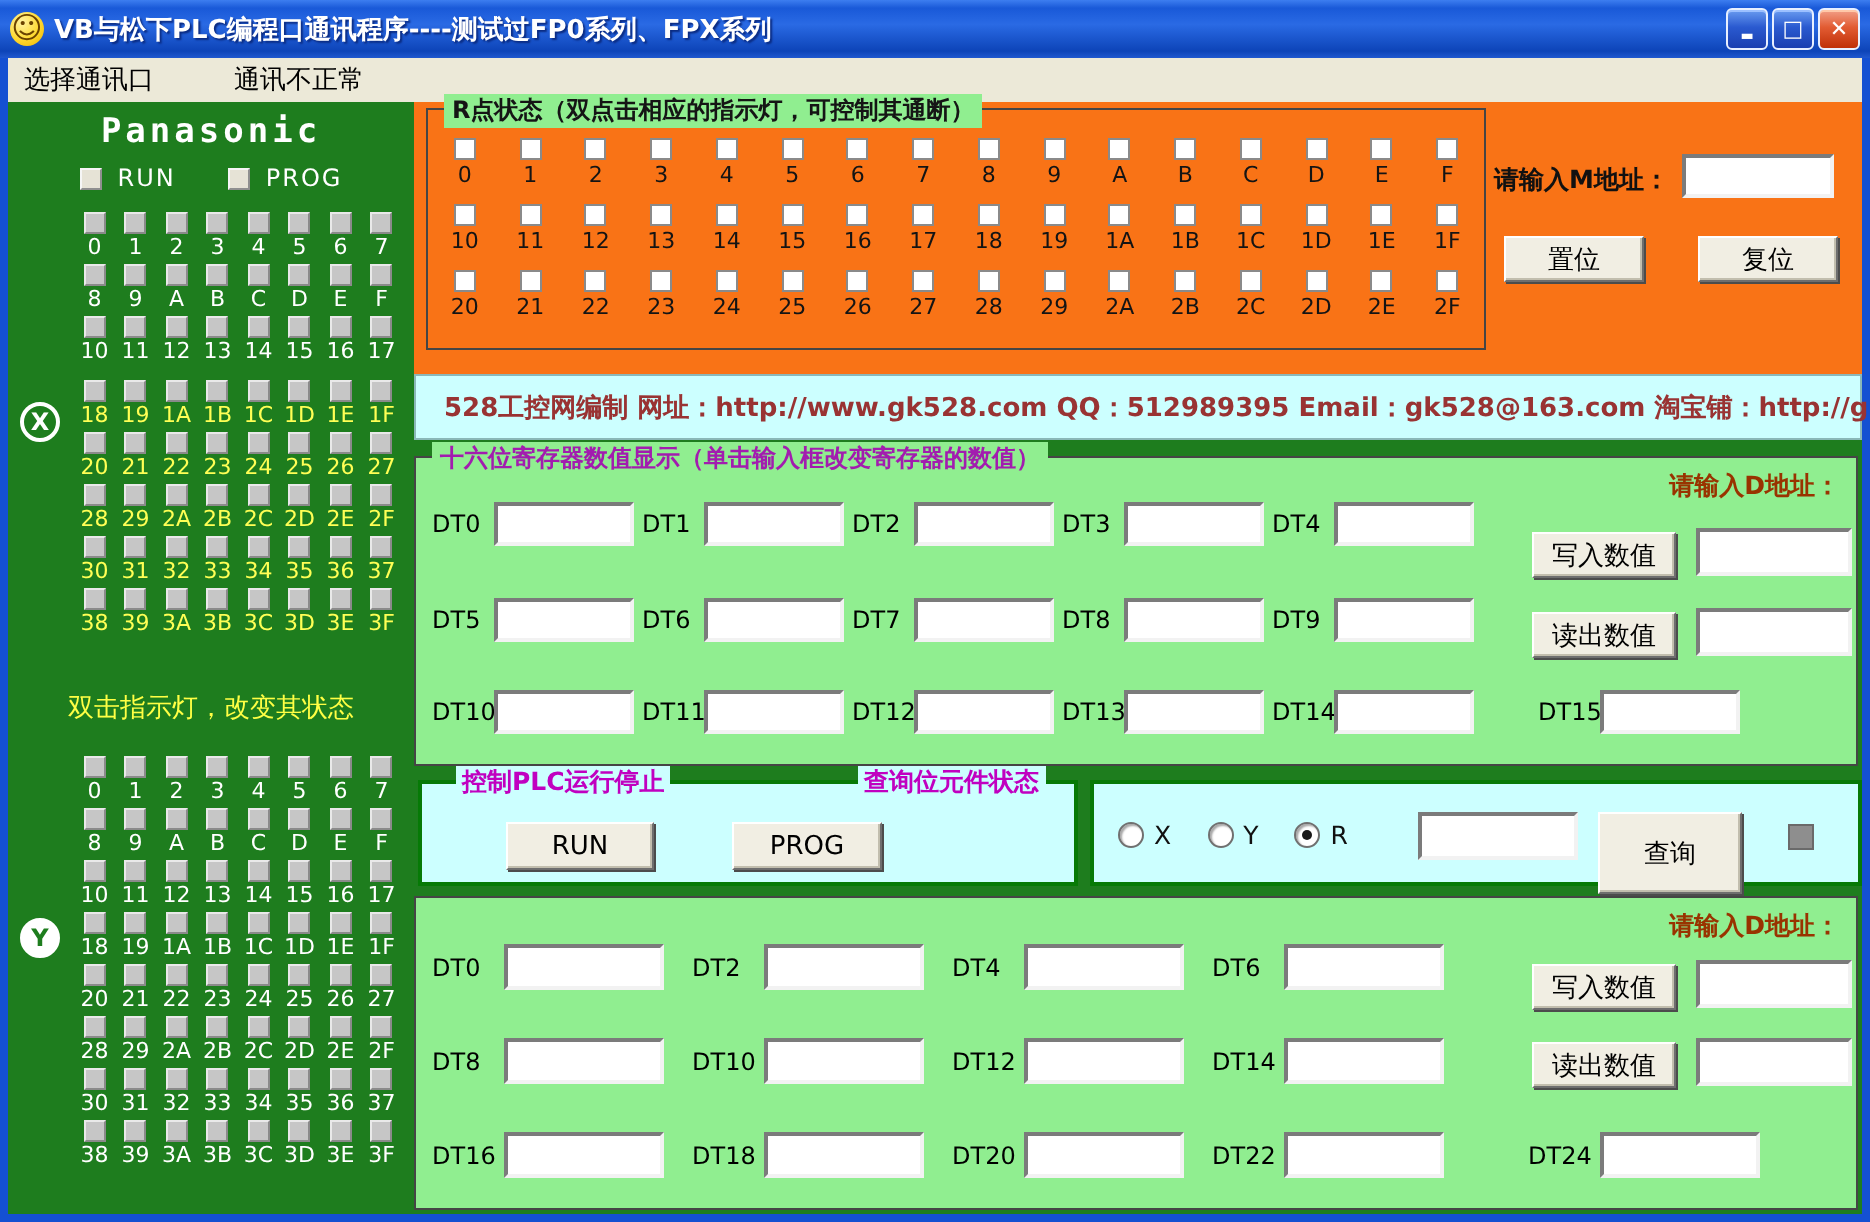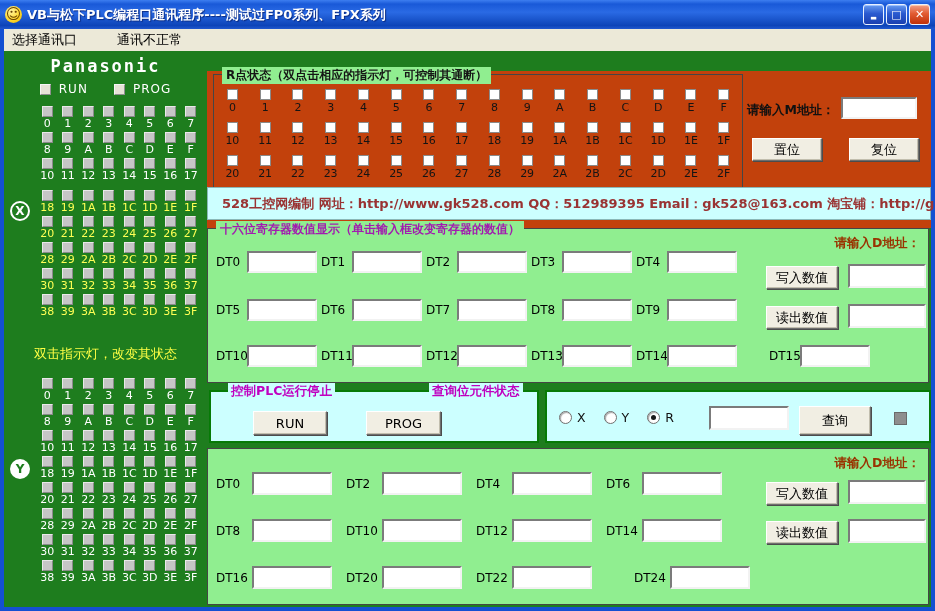--- a/index.html
+++ b/index.html
@@ -40,21 +40,21 @@
   .badge{position:absolute;left:6px;width:20px;height:20px;border-radius:50%;display:flex;align-items:center;justify-content:center;
     font-size:12px;font-weight:bold;}
   .badge.x{top:150px;border:2px solid #fff;color:#fff;}
   .badge.y{top:408px;background:#fff;color:#1e7d1e;border:2px solid #fff;}
   .hint{position:absolute;top:294px;left:0;width:203px;text-align:center;color:#ffff44;font-size:13px;}
   
   .tb{background:#fff;border:2px solid;border-color:#7b7b7b #f2f2f2 #f2f2f2 #7b7b7b;font-size:12px;padding:1px 3px;outline:none;color:#000;}
   .btn{position:absolute;display:flex;align-items:center;justify-content:center;background:#f1eee3;color:#000;font-size:13px;
     border:1px solid;border-color:#fff #6e6e6e #6e6e6e #fff;box-shadow:1px 1px 0 #4c4c4c,inset -1px -1px 0 #c2beae;cursor:default;}
   
-  .r-strip{position:absolute;left:203px;top:20px;width:724px;height:157px;background:#c2410c;}
+  .r-strip{position:absolute;left:203px;top:0;width:724px;height:157px;background:#f97316;}
   .r-frame{position:absolute;left:6px;top:3px;width:530px;height:121px;border:1px solid #454545;padding-top:14px;}
   .frame-title{position:absolute;top:-8px;left:8px;background:#90ee90;padding:0 4px;font-size:12px;font-weight:bold;color:#151515;white-space:nowrap;}
   .rrow{display:flex;height:33px;padding:0 2px;}
   .rcell{flex:1;display:flex;flex-direction:column;align-items:center;}
   .rsq{width:11px;height:11px;background:#fff;border:1px solid #8a8a8a;margin-bottom:2px;}
   .rlbl{font-size:11px;line-height:12px;color:#141414;}
   .m-label{position:absolute;left:540px;top:31px;font-size:12.5px;color:#111;font-weight:bold;}
   .m-input{position:absolute;left:634px;top:26px;width:76px;height:22px;}
   .btn-set{left:545px;top:67px;width:70px;height:23px;}
   .btn-reset{left:642px;top:67px;width:70px;height:23px;}
@@ -88,21 +88,21 @@
   .cyan-title{position:absolute;top:-9px;background:#ccffff;padding:0 3px;font-size:12.5px;font-weight:bold;color:#c000c0;white-space:nowrap;}
   .ct1{left:17px;} .ct2{left:218px;}
   .btn-run{left:42px;top:19px;width:74px;height:24px;}
   .btn-prog{left:155px;top:19px;width:75px;height:24px;}
   .radio-row{position:absolute;left:12px;top:18px;display:flex;align-items:center;}
   .ritem{display:flex;align-items:center;margin-right:18px;}
   .radio{width:13px;height:13px;border-radius:50%;background:#fff;border:1px solid #707070;box-shadow:inset 1px 1px 1px #a8a8a8;position:relative;margin-right:5px;}
   .radio.checked::after{content:"";position:absolute;left:3px;top:3px;width:5px;height:5px;border-radius:50%;background:#181818;}
   .rlabel{font-size:12.5px;color:#111;}
   .q-input{position:absolute;left:162px;top:14px;width:80px;height:24px;}
-  .btn-query{left:252px;top:14px;width:72px;height:29px;}
+  .btn-query{left:252px;top:14px;width:72px;height:41px;}
   .q-ind{position:absolute;left:347px;top:20px;width:13px;height:13px;background:#8e8e8e;border:1px solid #6a6a6a;}
 </style>
 </head>
 <body>
 
 <div class="window">
 
   <div class="titlebar">
     <span class="appicon">☺</span>
     <span class="wtitle">VB与松下PLC编程口通讯程序----测试过FP0系列、FPX系列</span>
@@ -1049,20 +1049,24 @@
             <span class="dtlbl">DT14</span>
             <input class="tb dtinp" style="">
           </div>
         </div>
         <div class="dtrow" style="top: 117px;">
           <div class="dtcell">
             <span class="dtlbl">DT16</span>
             <input class="tb dtinp" style="">
           </div>
           <div class="dtcell">
+            <span class="dtlbl">DT18</span>
+            <input class="tb dtinp" style="">
+          </div>
+          <div class="dtcell">
             <span class="dtlbl">DT20</span>
             <input class="tb dtinp" style="">
           </div>
           <div class="dtcell">
             <span class="dtlbl">DT22</span>
             <input class="tb dtinp" style="">
           </div>
           <div class="dtcell dt-extra">
             <span class="dtlbl">DT24</span>
             <input class="tb dtinp" style="">

